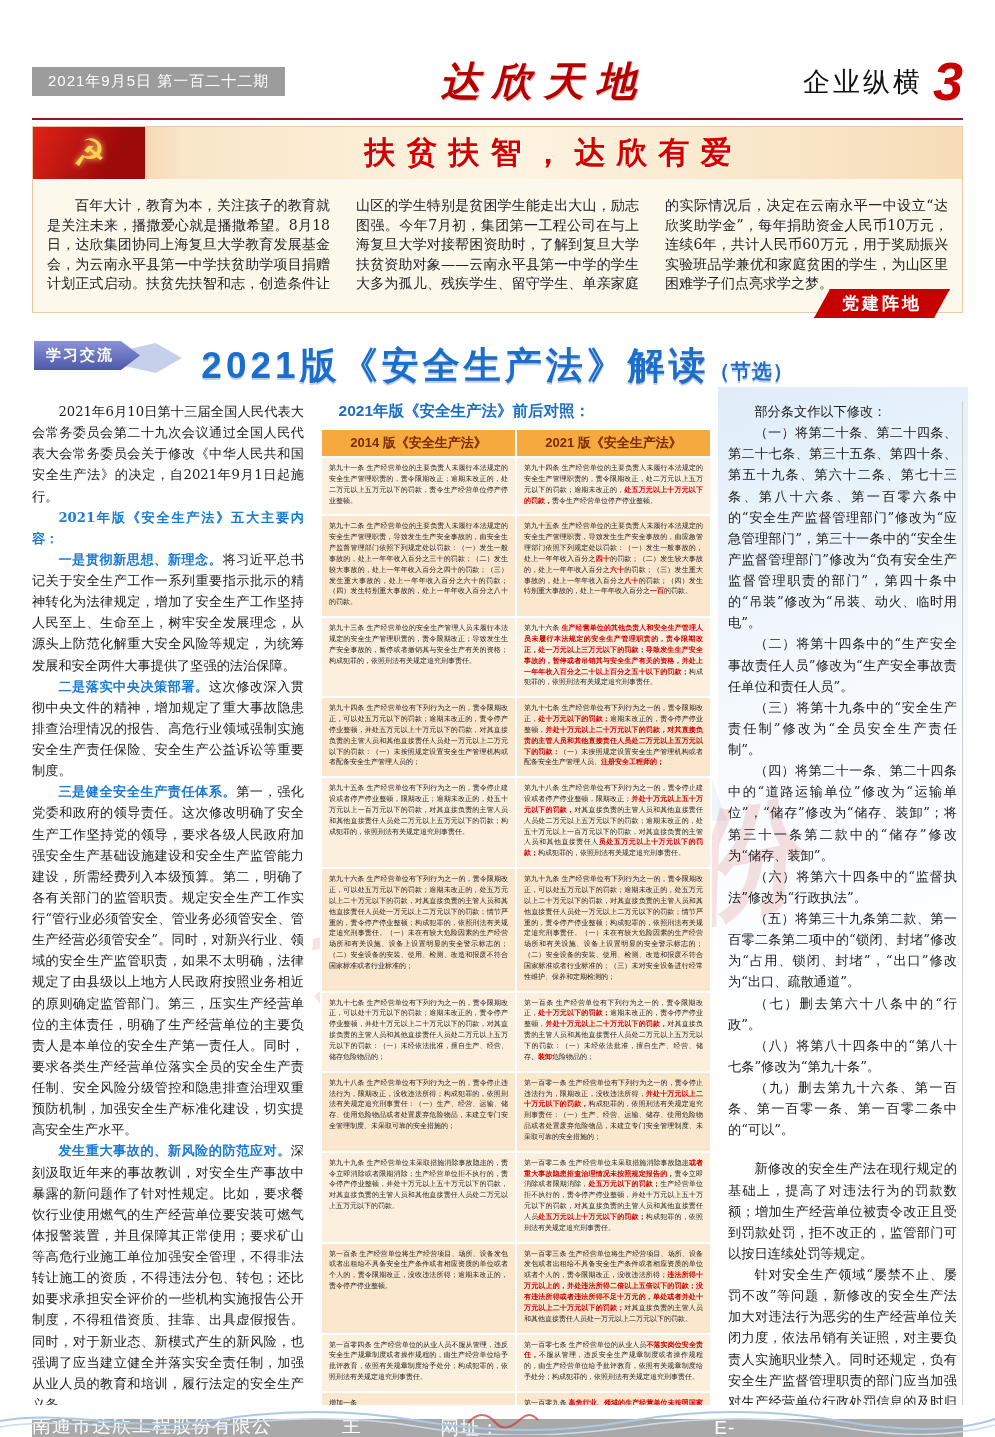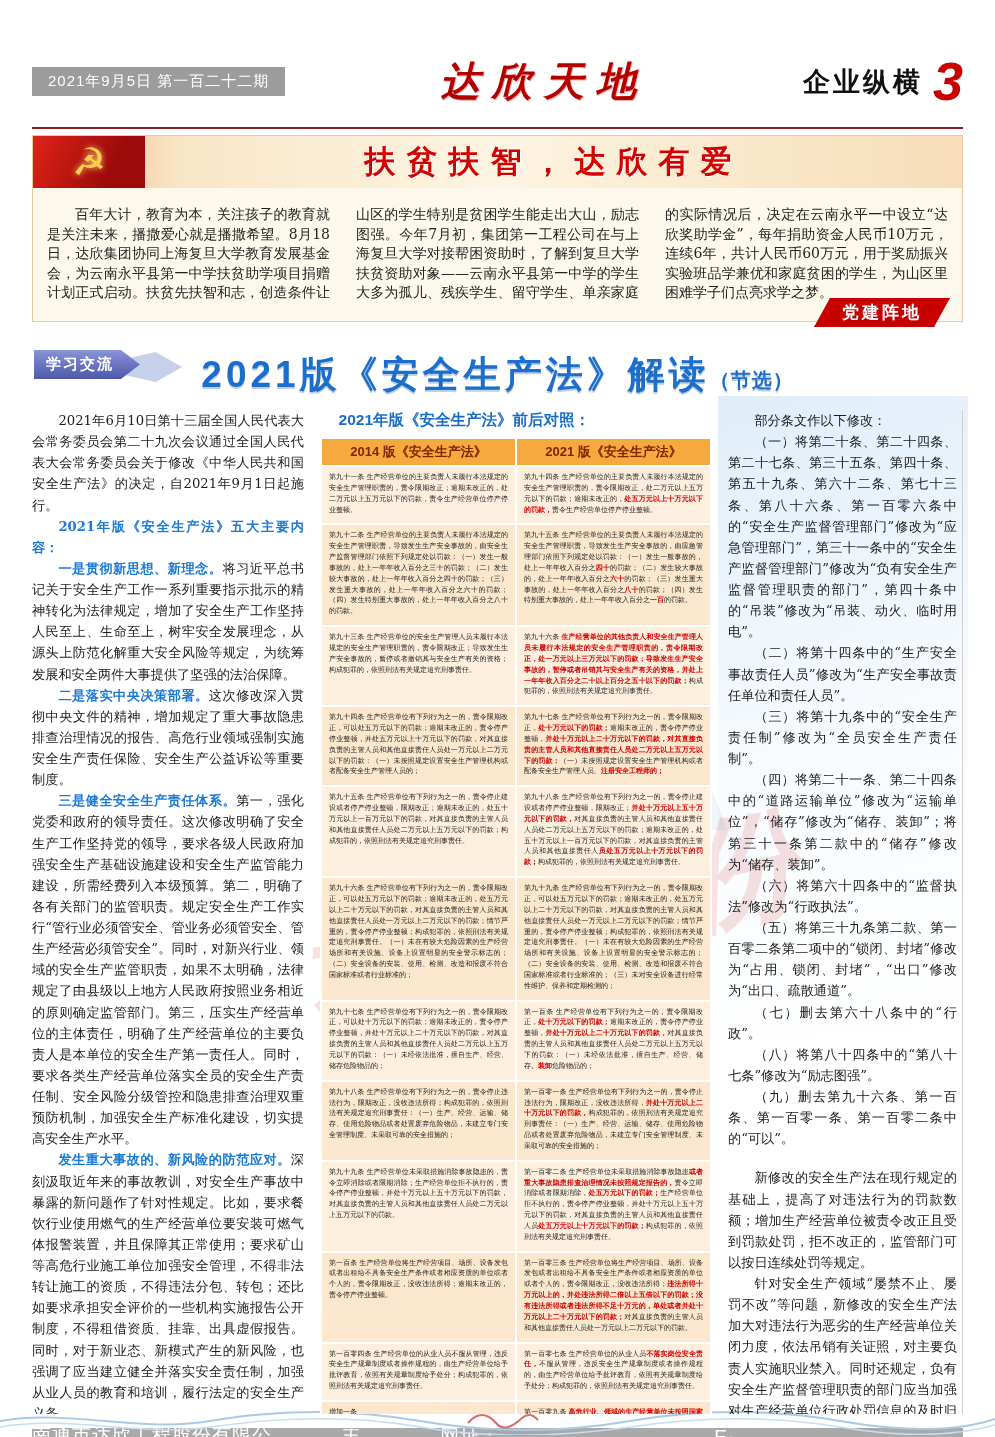--- a/index.html
+++ b/index.html
@@ -1,23 +1,23 @@
 <!DOCTYPE html>
 <html><head>
 <meta charset="utf-8">
 <style>
   html,body{margin:0;padding:0;background:#e9e9e9;}
   .page{position:relative;width:995px;height:1437px;margin:0 auto;background:#ffffff;overflow:hidden;
         font-family:"Liberation Sans",sans-serif;color:#1c1c1c;}
   
-  .header{margin:54px 32px 0;display:flex;align-items:center;border-bottom:2px solid #8b1f1f;padding-bottom:18px;}
+  .header{margin:54px 32px 0;display:flex;align-items:center;border-bottom:2px solid #8b1f1f;padding-bottom:9px;}
   .date-box{background:#9c9c9c;color:#fff;font-size:15px;padding:5px 16px;letter-spacing:1px;white-space:nowrap;}
   .masthead{flex:1;text-align:center;color:#b50000;font-family:"DejaVu Serif",serif;font-weight:bold;
             font-style:italic;font-size:40px;letter-spacing:12px;text-shadow:1px 1px 0 #e8b0b0;}
-  .sect-name{font-size:27px;font-weight:bold;color:#111;letter-spacing:3px;}
+  .sect-name{font-size:27px;font-weight:normal;color:#111;letter-spacing:3px;}
   .page-num{font-size:54px;font-weight:bold;color:#c80000;margin-left:10px;line-height:.9;font-style:italic;}
   
   .top-block{margin:6px 32px 0;border:1px solid #eac9a2;background:#fdf8ec;position:relative;}
   .top-band{height:52px;display:flex;align-items:center;
             background:linear-gradient(90deg,#eeb078,#f9e6c8 16%,#fdf4e2 50%,#f7ddb8);}
   .emblem{width:112px;height:52px;background:linear-gradient(115deg,#e02318,#9d0a0a 70%);
           display:flex;align-items:center;justify-content:center;color:#ffd24a;font-size:38px;flex:none;
           text-shadow:0 0 6px #ffdf80;}
   .top-title{flex:1;text-align:center;color:#d40000;font-size:31px;font-weight:bold;letter-spacing:11px;
              text-shadow:1px 1px 0 #ffffff;}
@@ -173,21 +173,21 @@
 
       <div class="article right-article">
           <p>部分条文作以下修改：</p>
           <p>（一）将第二十条、第二十四条、第二十七条、第三十五条、第四十条、第五十九条、第六十二条、第七十三条、第八十六条、第一百零六条中的“安全生产监督管理部门”修改为“应急管理部门”，第三十一条中的“安全生产监督管理部门”修改为“负有安全生产监督管理职责的部门”，第四十条中的“吊装”修改为“吊装、动火、临时用电”。</p>
           <p>（二）将第十四条中的“生产安全事故责任人员”修改为“生产安全事故责任单位和责任人员”。</p>
           <p>（三）将第十九条中的“安全生产责任制”修改为“全员安全生产责任制”。</p>
           <p>（四）将第二十一条、第二十四条中的“道路运输单位”修改为“运输单位”，“储存”修改为“储存、装卸”；将第三十一条第二款中的“储存”修改为“储存、装卸”。</p>
           <p>（六）将第六十四条中的“监督执法”修改为“行政执法”。</p>
           <p>（五）将第三十九条第二款、第一百零二条第二项中的“锁闭、封堵”修改为“占用、锁闭、封堵”，“出口”修改为“出口、疏散通道”。</p>
           <p>（七）删去第六十八条中的“行政”。</p>
-          <p>（八）将第八十四条中的“第八十七条”修改为“励志图强”。</p>
+          <p>（八）将第八十四条中的“第八十七条”修改为“第九十条”。</p>
           <p>（九）删去第九十六条、第一百条、第一百零一条、第一百零二条中的“可以”。</p>
           <p class="gap-top">新修改的安全生产法在现行规定的基础上，提高了对违法行为的罚款数额；增加生产经营单位被责令改正且受到罚款处罚，拒不改正的，监管部门可以按日连续处罚等规定。</p>
           <p>针对安全生产领域“屡禁不止、屡罚不改”等问题，新修改的安全生产法加大对违法行为恶劣的生产经营单位关闭力度，依法吊销有关证照，对主要负责人实施职业禁入。同时还规定，负有安全生产监督管理职责的部门应当加强对生产经营单位行政处罚信息的及时归集、共享、应用和公开，对生产经营单位作出处罚决定后7个工作日内在监督管理部门公示系统予以公开曝光，强化对违法失信生产经营单位及其有关从业人员的社会监督，提高全社会安全生产诚信水平。</p>
         </div>
     </div>
   </div>
 
   <div class="footer">
       <span>南通市达欣工程股份有限公司</span>
       <span>主办</span>

